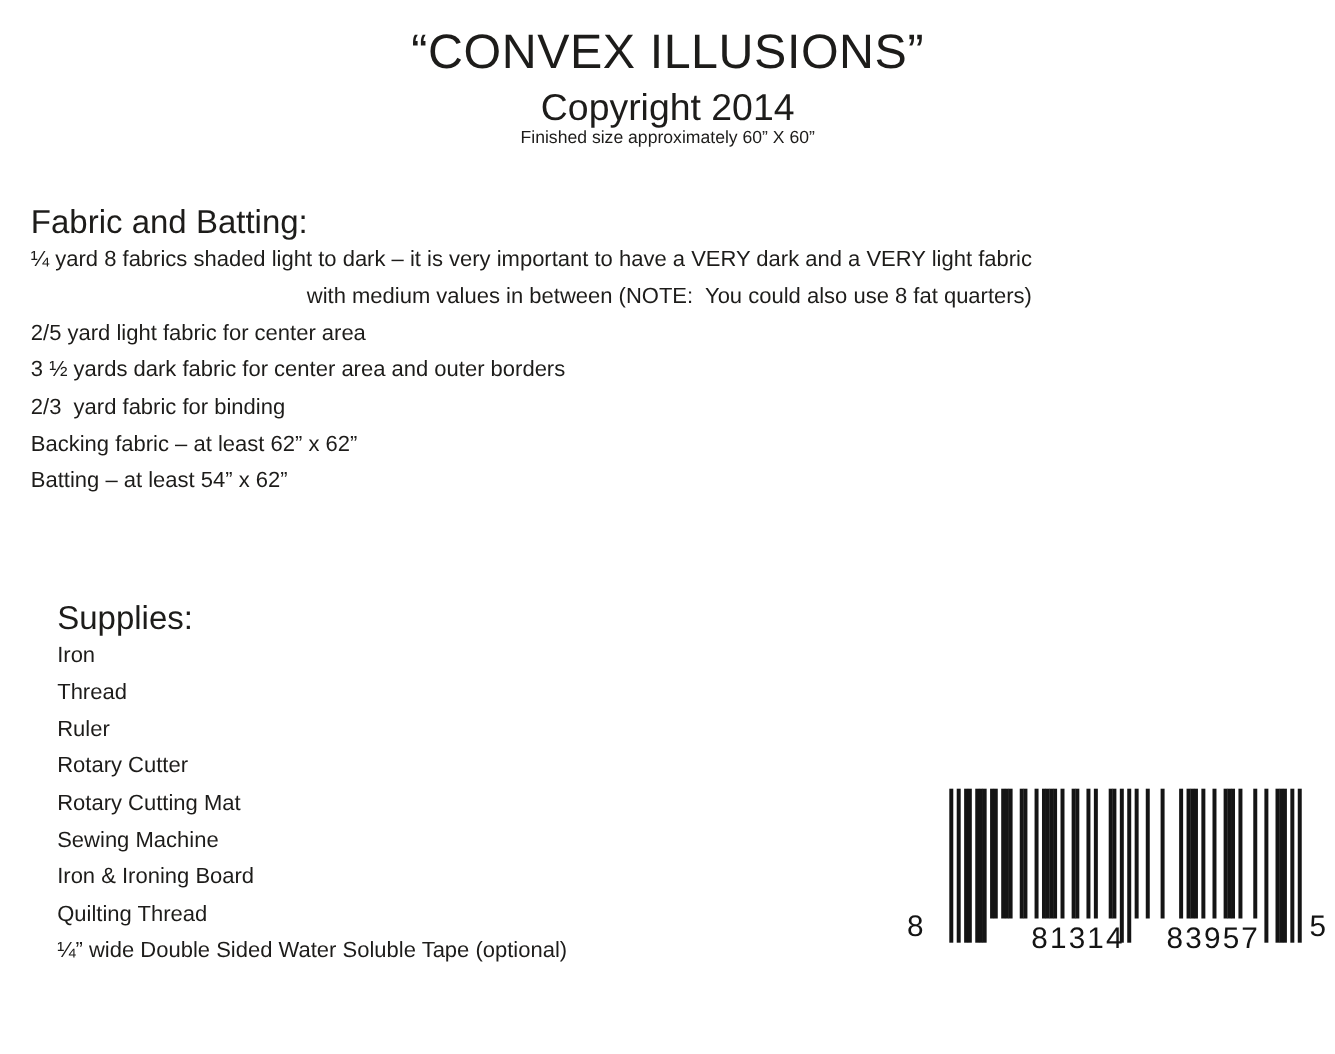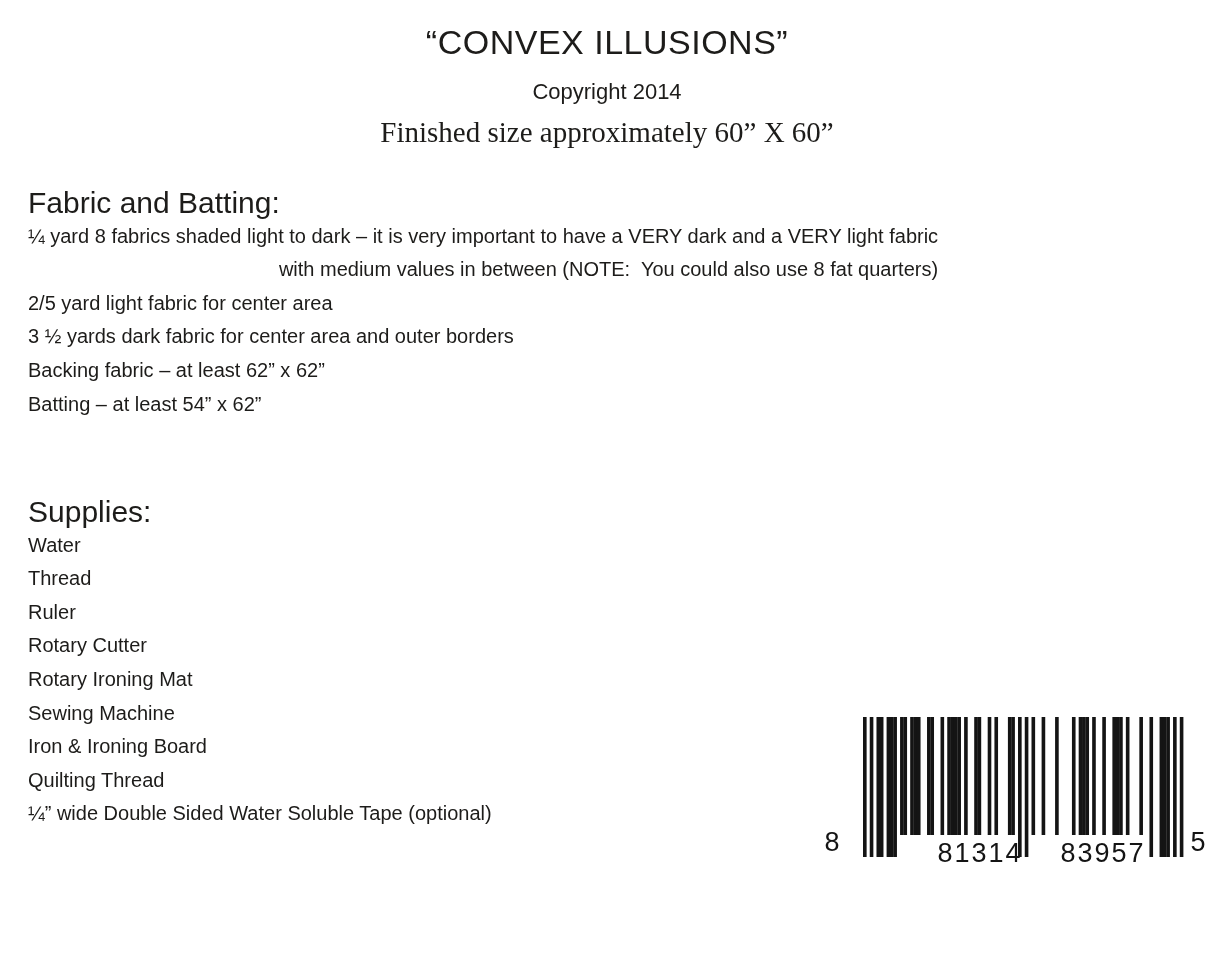--- a/index.html
+++ b/index.html
@@ -6,27 +6,27 @@
   .page {
     position: relative;
     width: 1214px;
     height: 958px;
     background: #ffffff;
     font-family: "Liberation Sans", sans-serif;
     color: #1d1c1a;
     overflow: hidden;
   }
   .centered { position: absolute; left: 0; width: 100%; text-align: center; }
-  .doc-title    { top: 24px;  font-size: 34px; line-height: 1.1; font-weight: 400; letter-spacing: 0.5px; }
-  .doc-copy     { top: 80px;  font-size: 22px; line-height: 1.1; }
-  .doc-finished { top: 117px; font-size: 29px; line-height: 1.1; font-family: Liberation Serif, serif; }
+  .doc-title    { top: 24px;  font-size: 44px; line-height: 1.1; font-weight: 400; letter-spacing: 0.5px; }
+  .doc-copy     { top: 80px;  font-size: 34px; line-height: 1.1; }
+  .doc-finished { top: 117px; font-size: 16px; line-height: 1.1; }
 
   .section { position: absolute; left: 28px; }
   .fabric-section   { top: 186px; }
-  .supplies-section { top: 495px; }
+  .supplies-section { top: 546px; margin-left: 24px; }
 
   .section-heading {
     font-weight: 400;
     font-size: 30px;
     line-height: 33.6px;
     white-space: pre;
   }
   .line {
     font-size: 20px;
     line-height: 33.6px;
@@ -58,31 +58,32 @@
   <div class="centered doc-title">“CONVEX ILLUSIONS”</div>
   <div class="centered doc-copy">Copyright 2014</div>
   <div class="centered doc-finished">Finished size approximately 60” X 60”</div>
 
   <div class="section fabric-section">
     <div class="section-heading">Fabric and Batting:</div>
     <div class="line">¼ yard 8 fabrics shaded light to dark – it is very important to have a VERY dark and a VERY light fabric</div>
     <div class="line indent">with medium values in between (NOTE:  You could also use 8 fat quarters)</div>
     <div class="line">2/5 yard light fabric for center area</div>
     <div class="line">3 ½ yards dark fabric for center area and outer borders</div>
+    <div class="line">2/3  yard fabric for binding</div>
     <div class="line">Backing fabric – at least 62” x 62”</div>
     <div class="line">Batting – at least 54” x 62”</div>
   </div>
 
   <div class="section supplies-section">
     <div class="section-heading">Supplies:</div>
-    <div class="line">Water</div>
+    <div class="line">Iron</div>
     <div class="line">Thread</div>
     <div class="line">Ruler</div>
     <div class="line">Rotary Cutter</div>
-    <div class="line">Rotary Ironing Mat</div>
+    <div class="line">Rotary Cutting Mat</div>
     <div class="line">Sewing Machine</div>
     <div class="line">Iron &amp; Ironing Board</div>
     <div class="line">Quilting Thread</div>
     <div class="line">¼” wide Double Sided Water Soluble Tape (optional)</div>
   </div>
 
   <div class="barcode">
     <svg viewBox="0 0 392 180" aria-hidden="true">
       <g id="barcode-bars">
           <rect x="43.00" y="23" width="3.62" height="140" fill="#141414"></rect>

